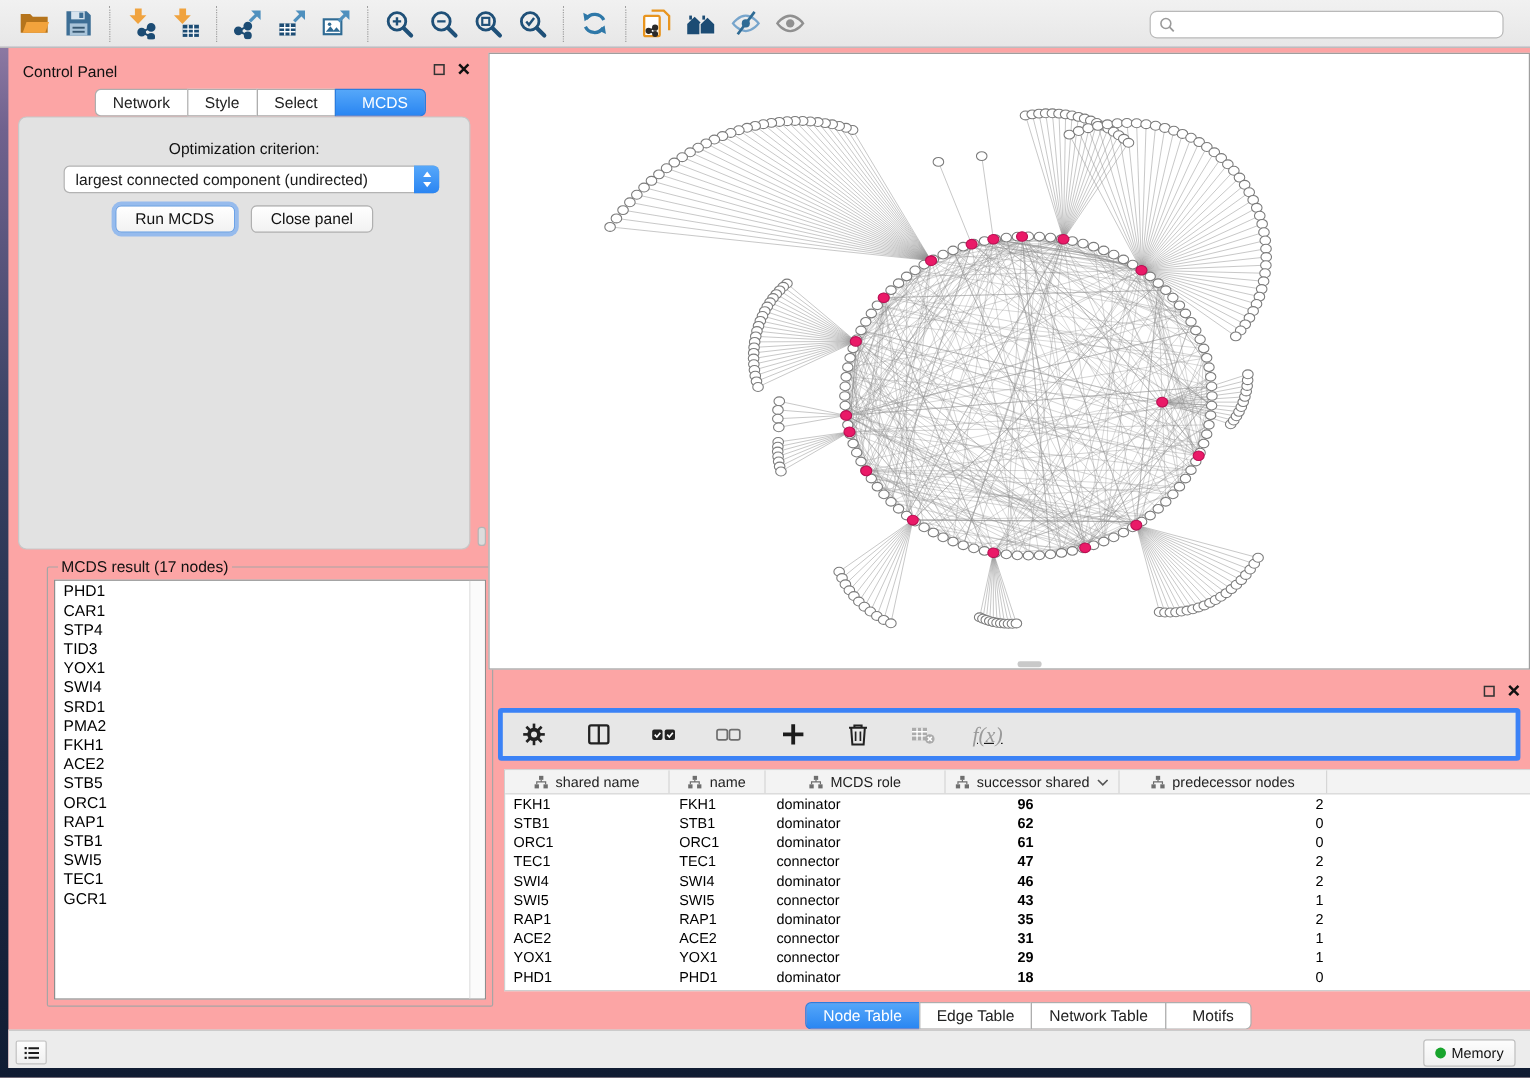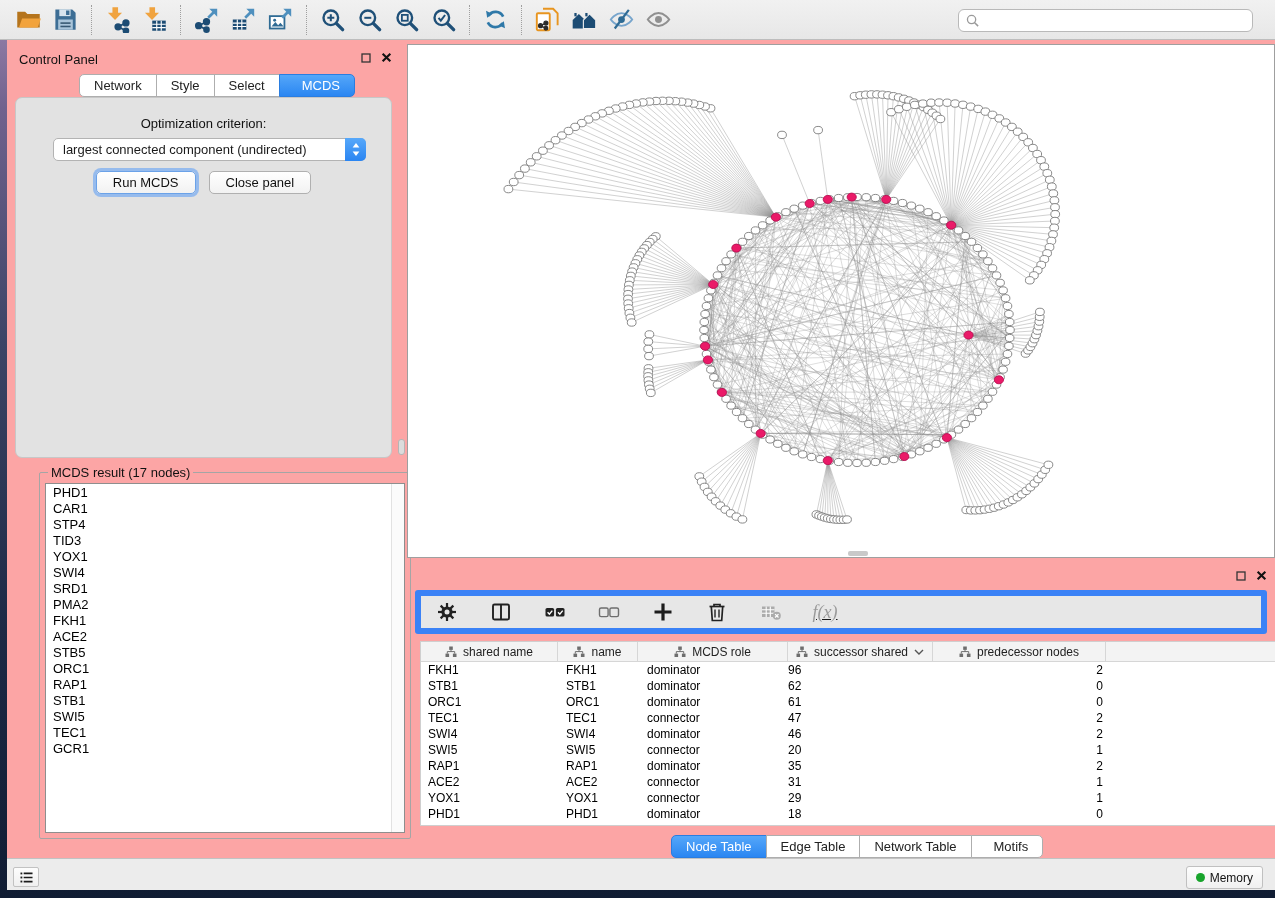--- a/index.html
+++ b/index.html
@@ -81,37 +81,37 @@
   .nw-title { position:absolute; left:0; right:0; text-align:center; font-size:12px; color:#222; }
   #net-svg { position:absolute; left:0; top:19px; }
   .nw-hthumb { position:absolute; left:440px; bottom:1px; width:20px; height:5px; background:#c9c9c9; border-radius:2px; }
   .splitter-notch { position:absolute; left:391px; top:399px; width:7px; height:16px;
     background:#dcdcdc; border:1px solid #b5b5b5; border-radius:3px; }
   
   .table-panel { position:absolute; left:400px; top:525px; width:868px; height:293px; }
   .tp-header { position:absolute; left:12px; top:4px; font-size:13px; color:#111;margin-top:36px; }
   .tp-winbtns { position:absolute; right:8px; top:4px; display:flex; gap:10px; align-items:center; }
   .tp-toolbar { position:absolute; left:8px; top:25px; right:8px; height:44px;
-    background:#e7e7e7; border:6px solid #3b82f6; border-radius:3px;
+    background:#e7e7e7; border:4px solid #3b82f6; border-radius:3px;
     display:flex; align-items:center; gap:30px; padding-left:14px;text-decoration:underline; }
   .tp-btn { background:none; border:none; width:24px; height:24px; display:flex; align-items:center; justify-content:center; }
   .tp-btn svg { width:24px; height:24px; }
   .fx { font-family:"Liberation Serif",serif; font-style:italic; font-size:18px; color:#9a9a9a; }
   .tp-table { position:absolute; left:13px; top:76px; width:879px; height:185px; background:#fff;
     border:1px solid #cfcfcf; }
   .thead { display:grid; grid-template-columns:137px 80px 150px 145px 173px 1fr;
     height:20px; background:#f3f3f3; border-bottom:1px solid #d6d6d6; }
   .th { display:flex; align-items:center; justify-content:center; gap:6px; font-size:12px; color:#222;
     border-right:1px solid #d6d6d6; overflow:hidden; white-space:nowrap; }
   .tbody .tr { display:grid; grid-template-columns:137px 80px 150px 145px 173px 1fr; height:16px; }
   .td { font-size:12px; line-height:16px; color:#000; white-space:nowrap; overflow:hidden; }
   .td.c0 { padding-left:7px; }
   .td.c1 { padding-left:8px; }
   .td.c2 { padding-left:9px; }
-  .td.c3 { text-align:left; padding-right:12px; }
+  .td.c3 { text-align:center; padding-right:12px;font-weight:bold; }
   .td.c4 { text-align:right; padding-right:3px; }
   .tp-vscroll { position:absolute; right:0; top:21px; bottom:0; width:13px; background:#f2f2f2; border-left:1px solid #d9d9d9; }
   .tp-vthumb { position:absolute; left:2px; top:12px; width:9px; height:85px; background:#bdbdbd; border-radius:5px; }
   .tp-tabs { position:absolute; left:264px; top:270px; display:flex; }
   
   .status-bar { position:absolute; left:0; top:818px; width:1268px; height:32px;
     background:#ececec; border-top:1px solid #c2c2c2; }
   .sb-left { position:absolute; left:6px; top:8px; width:26px; height:20px;
     background:linear-gradient(180deg,#fdfdfd,#f0f0f0); border:1px solid #c2c2c2; border-radius:2px;
     display:flex; align-items:center; justify-content:center; }
@@ -1470,21 +1470,21 @@
             <div class="td c0">SWI4</div>
             <div class="td c1">SWI4</div>
             <div class="td c2">dominator</div>
             <div class="td c3">46</div>
             <div class="td c4">2</div>
           </div>
           <div class="tr">
             <div class="td c0">SWI5</div>
             <div class="td c1">SWI5</div>
             <div class="td c2">connector</div>
-            <div class="td c3">20</div>
+            <div class="td c3">43</div>
             <div class="td c4">1</div>
           </div>
           <div class="tr">
             <div class="td c0">RAP1</div>
             <div class="td c1">RAP1</div>
             <div class="td c2">dominator</div>
             <div class="td c3">35</div>
             <div class="td c4">2</div>
           </div>
           <div class="tr">

